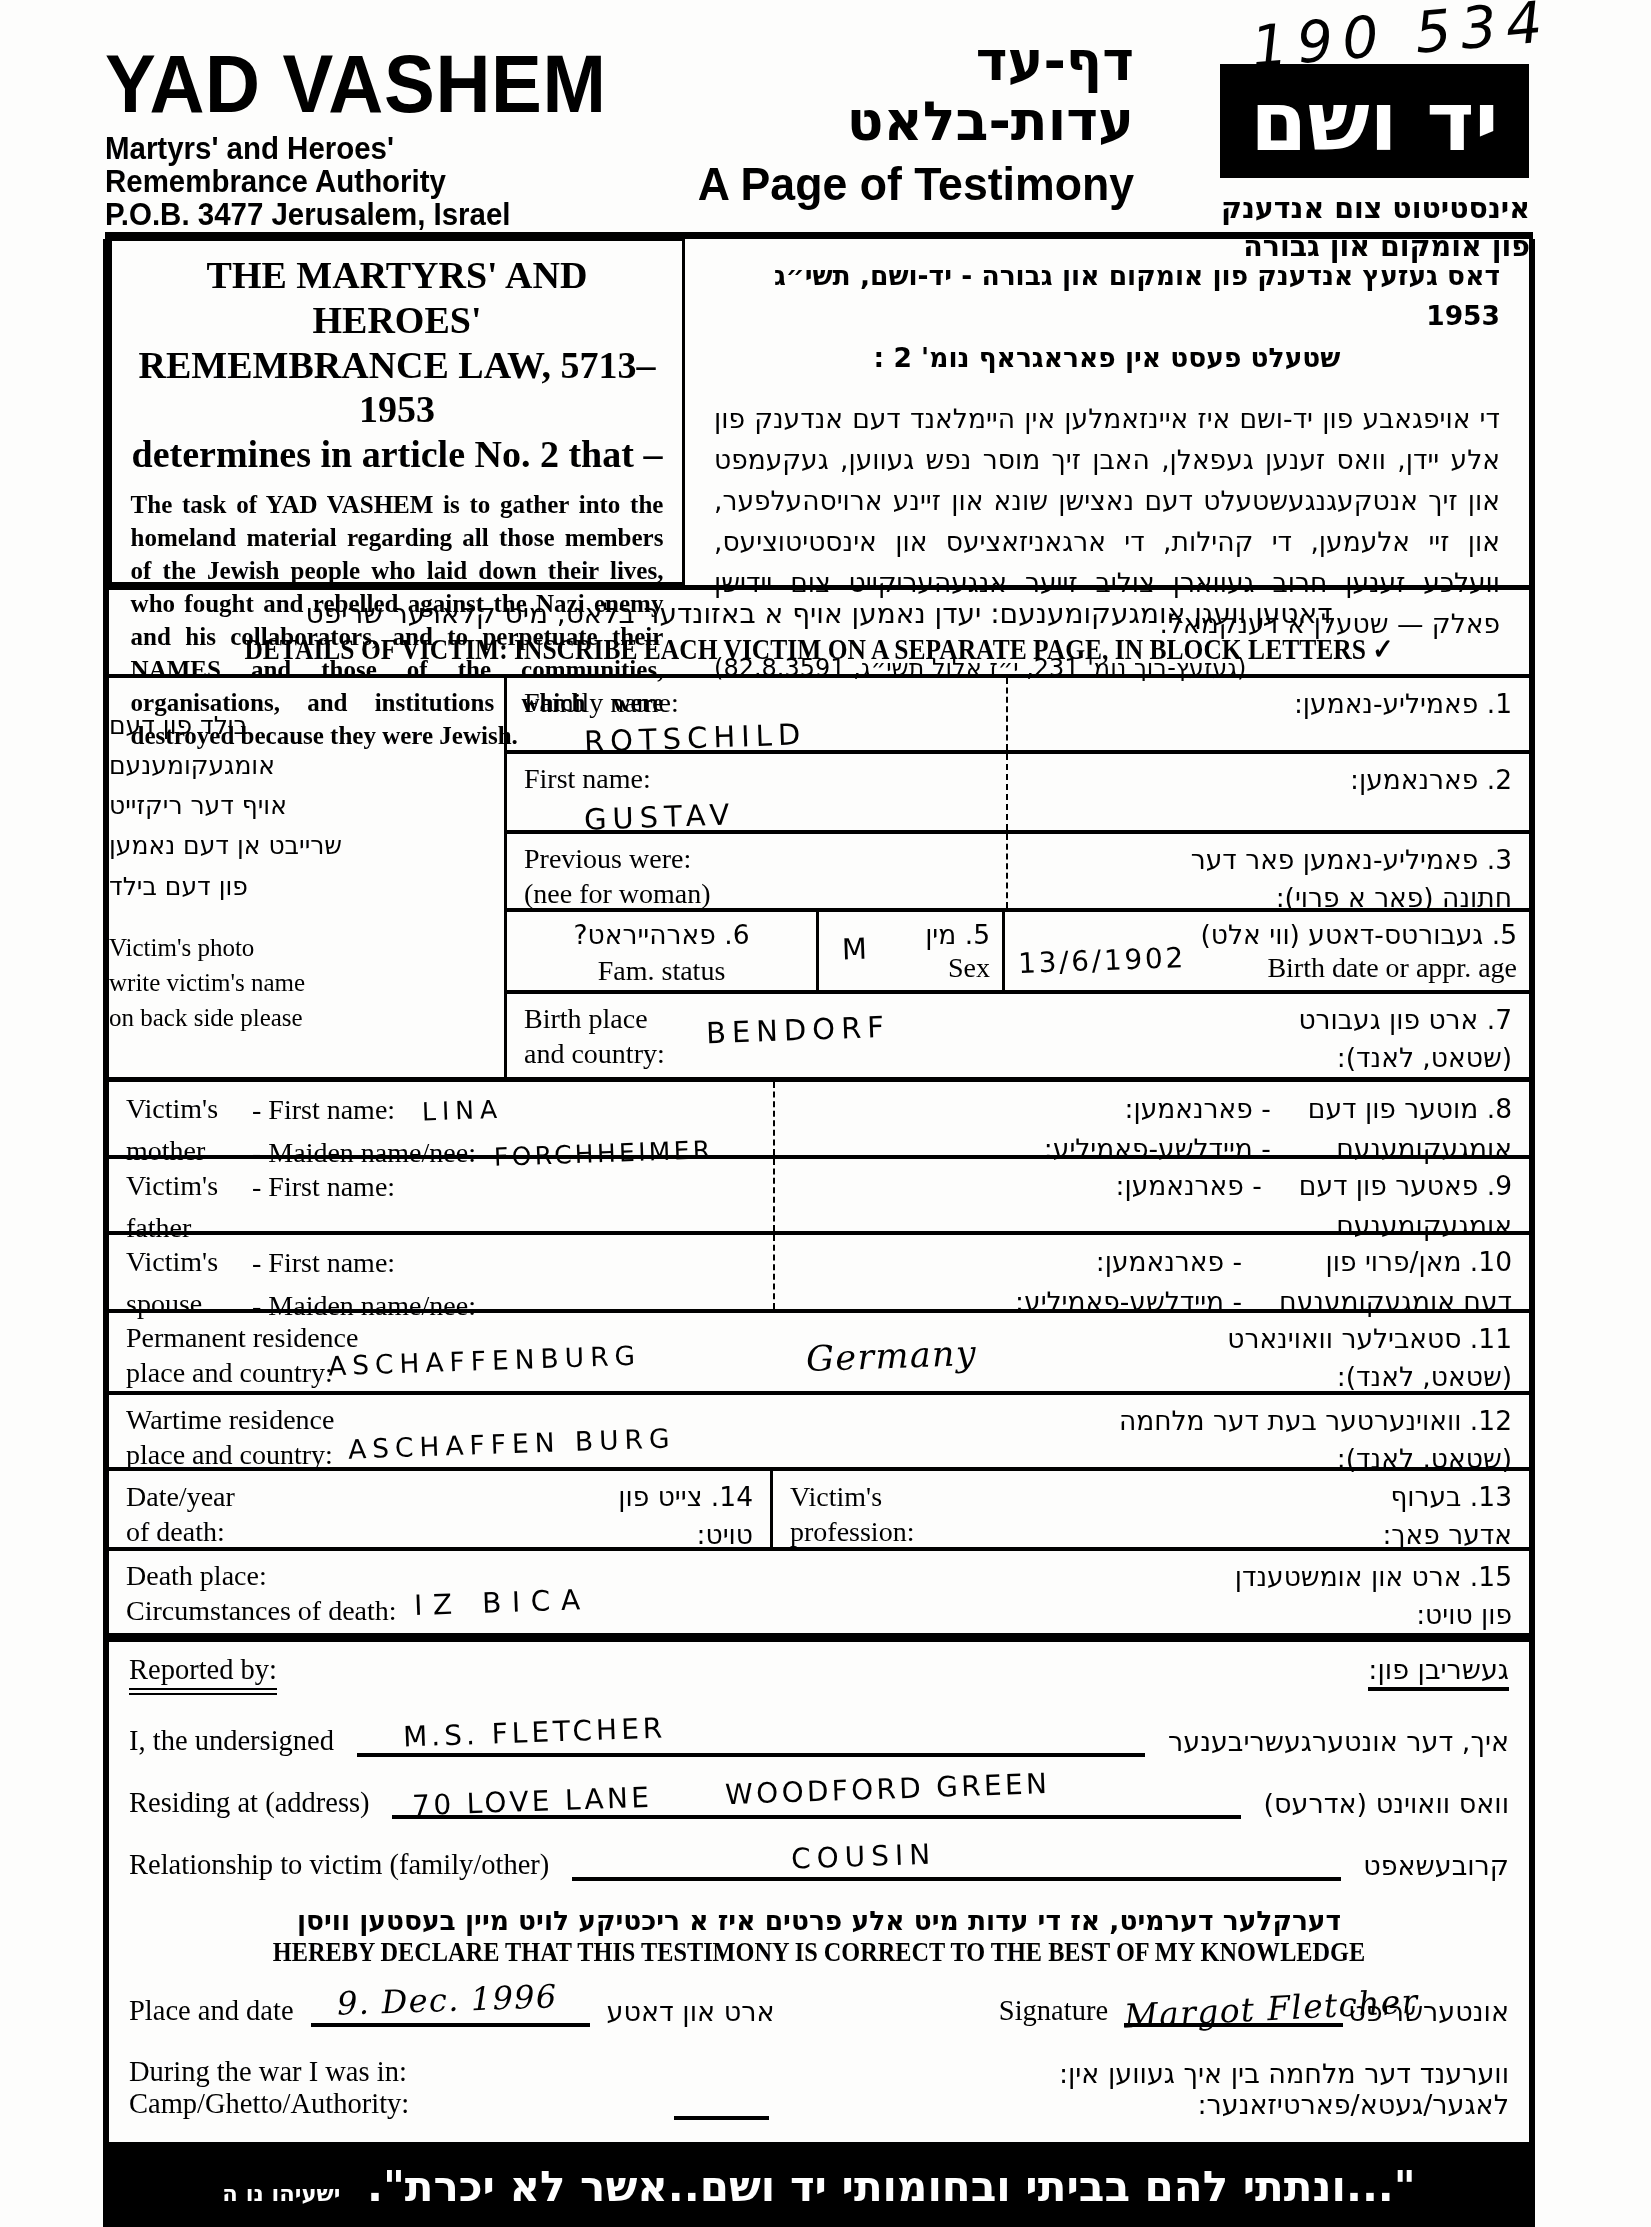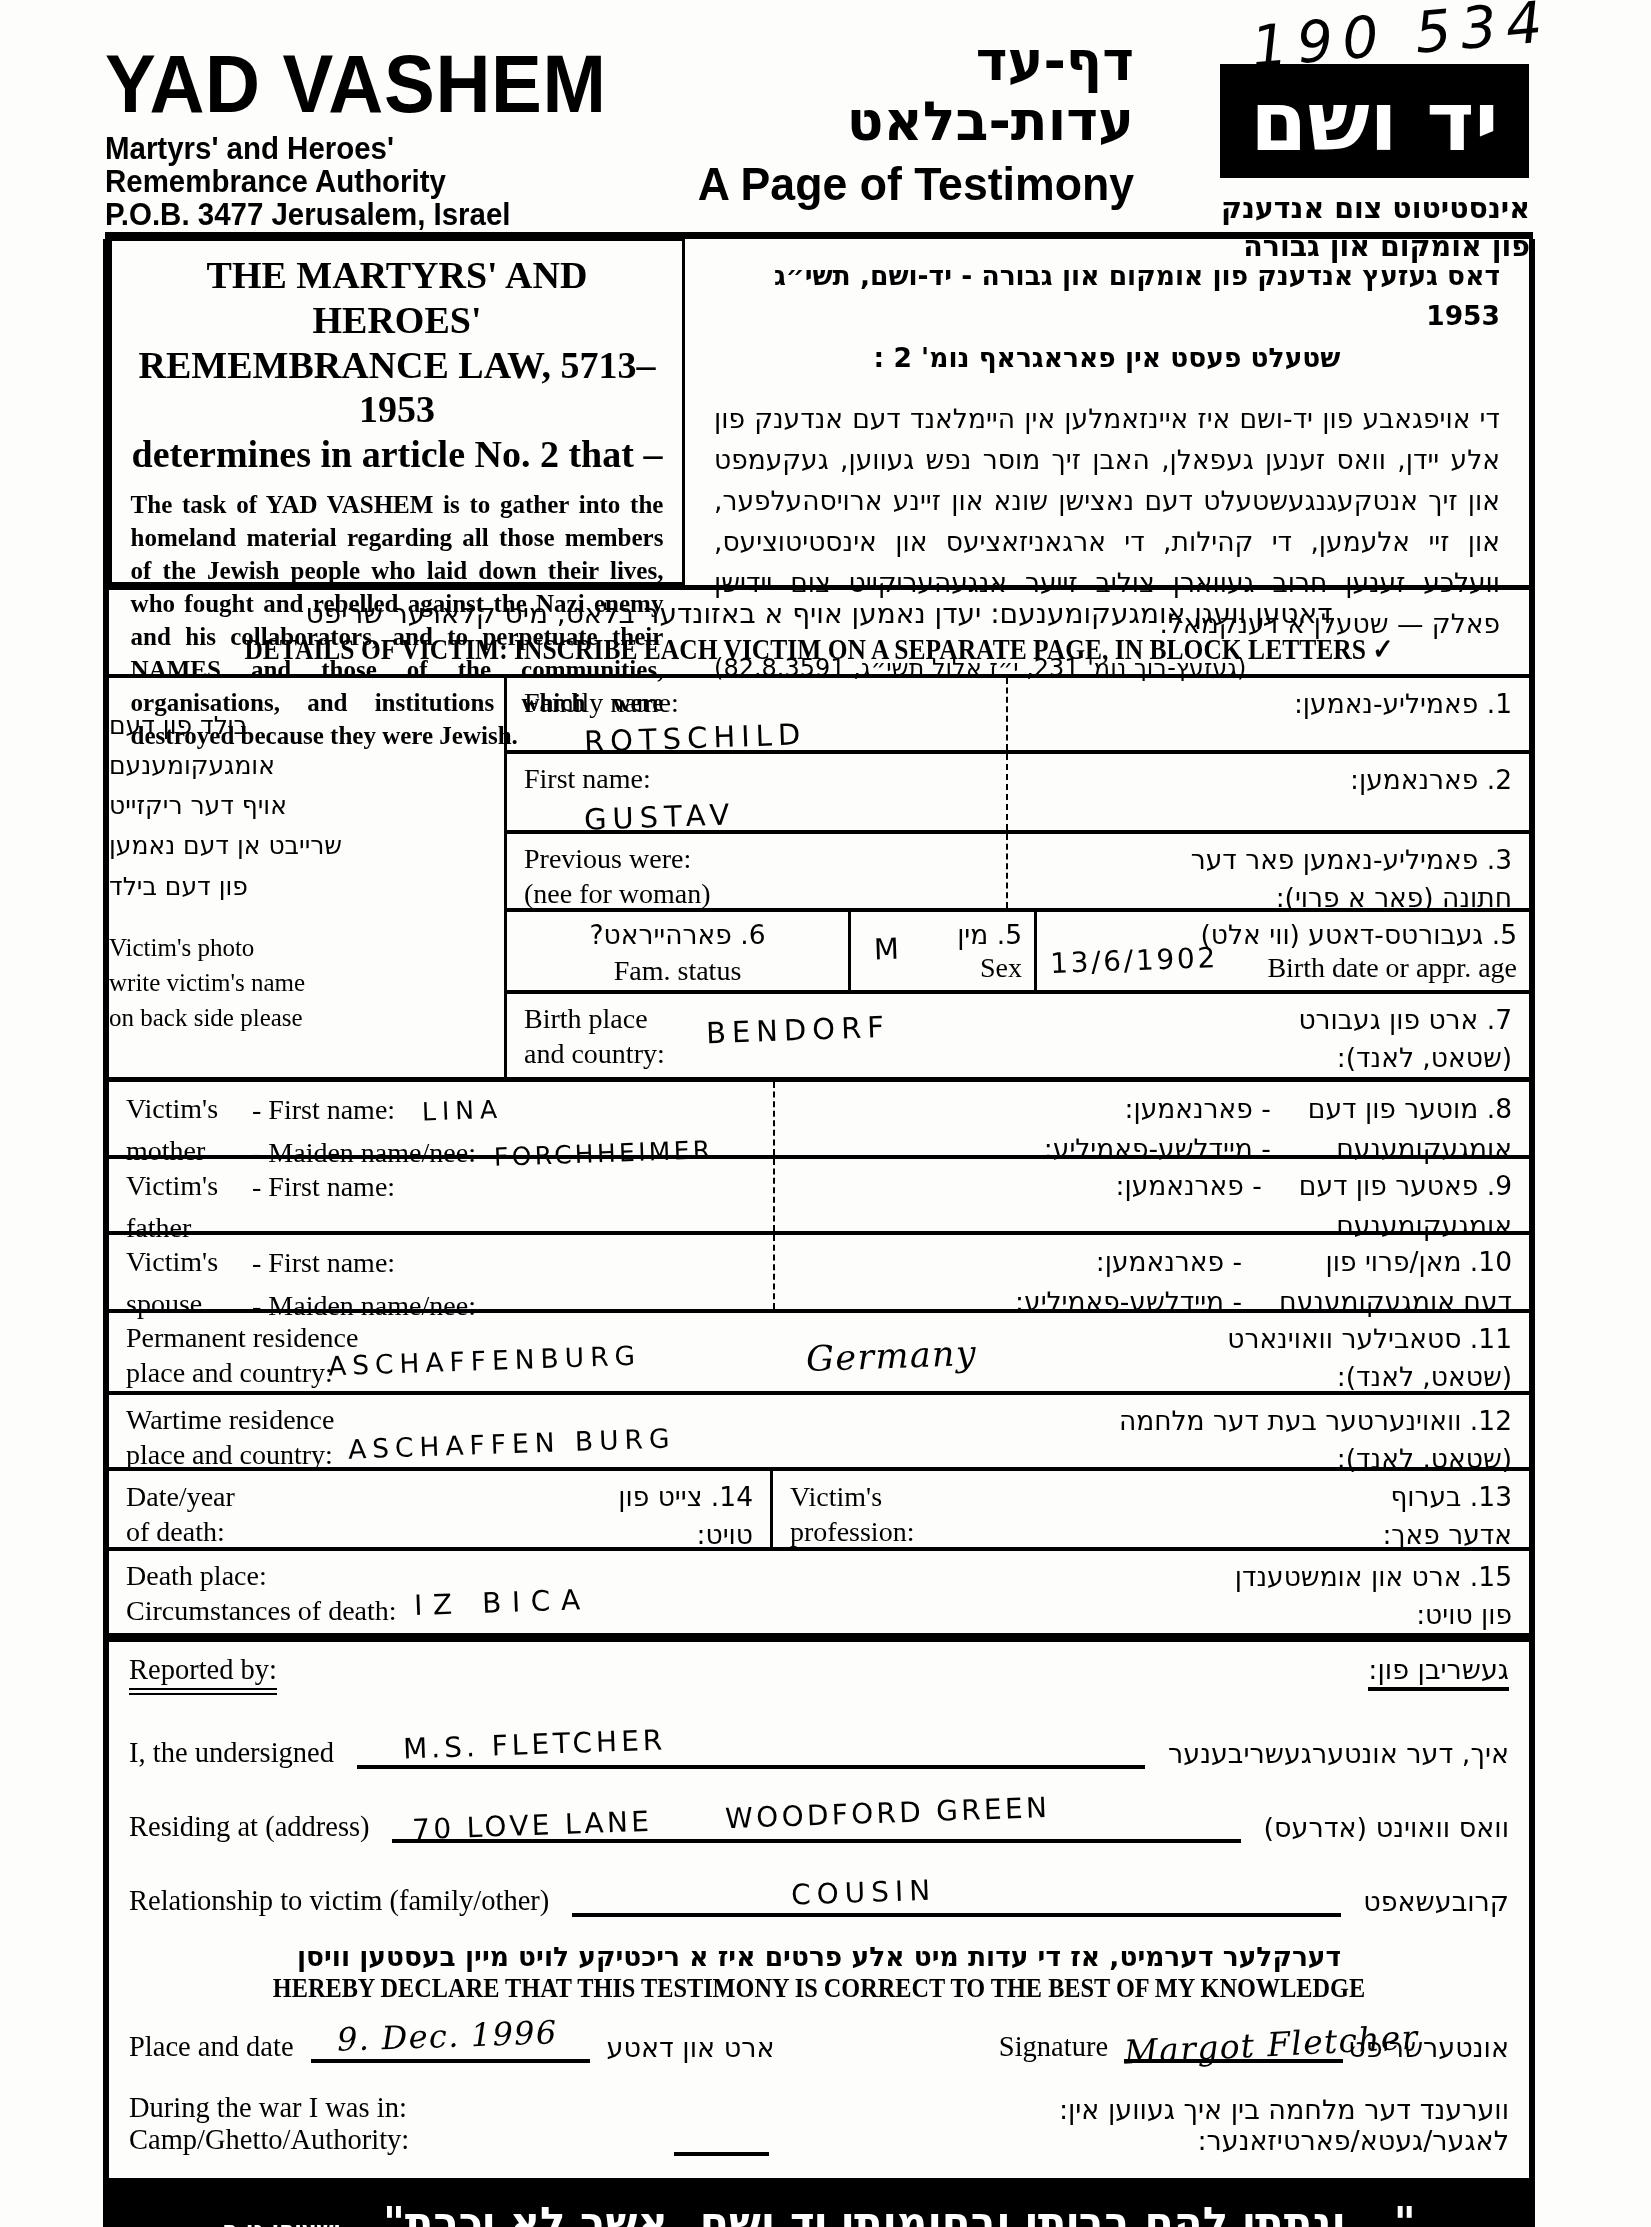--- a/index.html
+++ b/index.html
@@ -73,21 +73,21 @@
   .ln{font-size:28px;line-height:1.55;white-space:nowrap;}
   .yi-wrap{position:absolute;right:17px;top:6.6px;display:flex;direction:rtl;gap:37px;
            font-family:"DejaVu Sans",sans-serif;font-size:26.5px;text-align:right;line-height:1.5;}
   .r1314{display:flex;}
   .cell1314{position:relative;box-sizing:border-box;flex:1;padding:8px 0 0 17px;}
   
   .rep{padding:12px 20px 0 20px;font-size:28.5px;}
   .rep-title{display:flex;justify-content:space-between;align-items:flex-start;}
   .dbl-ul{border-bottom:7.3px double #000;padding-bottom:1.3px;}
   .ul{border-bottom:4px solid #000;padding-bottom:1.3px;}
-  .rep-row{display:flex;align-items:flex-end;margin-top:32px;}
+  .rep-row{display:flex;align-items:flex-end;margin-top:20px;}
   .wline{border-bottom:4.6px solid #000;position:relative;height:38px;}
   .wval{position:absolute;left:46px;bottom:4px;}
   .grow{flex:1;margin:0 22.6px;}
   .rep .yi{font-size:27px;}
   .decl-yi{text-align:center;direction:rtl;font-family:"DejaVu Sans",sans-serif;font-weight:bold;
            font-size:26.5px;margin-top:24px;}
   .decl-en{text-align:center;font-weight:bold;font-size:27px;transform:scaleX(.9);margin-top:1.3px;white-space:nowrap;}
   .pd-row{display:flex;align-items:flex-end;margin-top:17px;}
   .war-row{display:flex;align-items:flex-end;margin-top:29px;padding-bottom:22.6px;}
   
@@ -188,21 +188,21 @@
           <div class="en-lab">Previous were:</div>
           <div class="en-lab">(nee for woman)</div>
           <div class="dash d-mid"></div>
           <div class="yi-lab">
             <div>3. פאמיליע-נאמען פאר דער</div>
             <div>חתונה (פאר א פרוי):</div>
           </div>
         </div>
 
         <div class="r r46" style="height:82px">
-          <div class="c46 b-r" style="width:344px">
+          <div class="c46 b-r" style="width:312px">
             <div class="yi" style="font-size:26.5px;text-align:center">6. פארהייראט?</div>
             <div class="en-lab" style="text-align:center;margin-top:2.7px">Fam. status</div>
           </div>
           <div class="c46 b-r" style="width:186px">
             <div class="yi" style="font-size:26.5px;text-align:right">5. מין</div>
             <div class="en-lab" style="text-align:right">Sex</div>
             <div class="hand" style="position:absolute;left:22.6px;top:20px">M</div>
           </div>
           <div class="c46" style="flex:1">
             <div class="yi" style="font-size:26.5px;text-align:right">5. געבורטס-דאטע (ווי אלט)</div>

